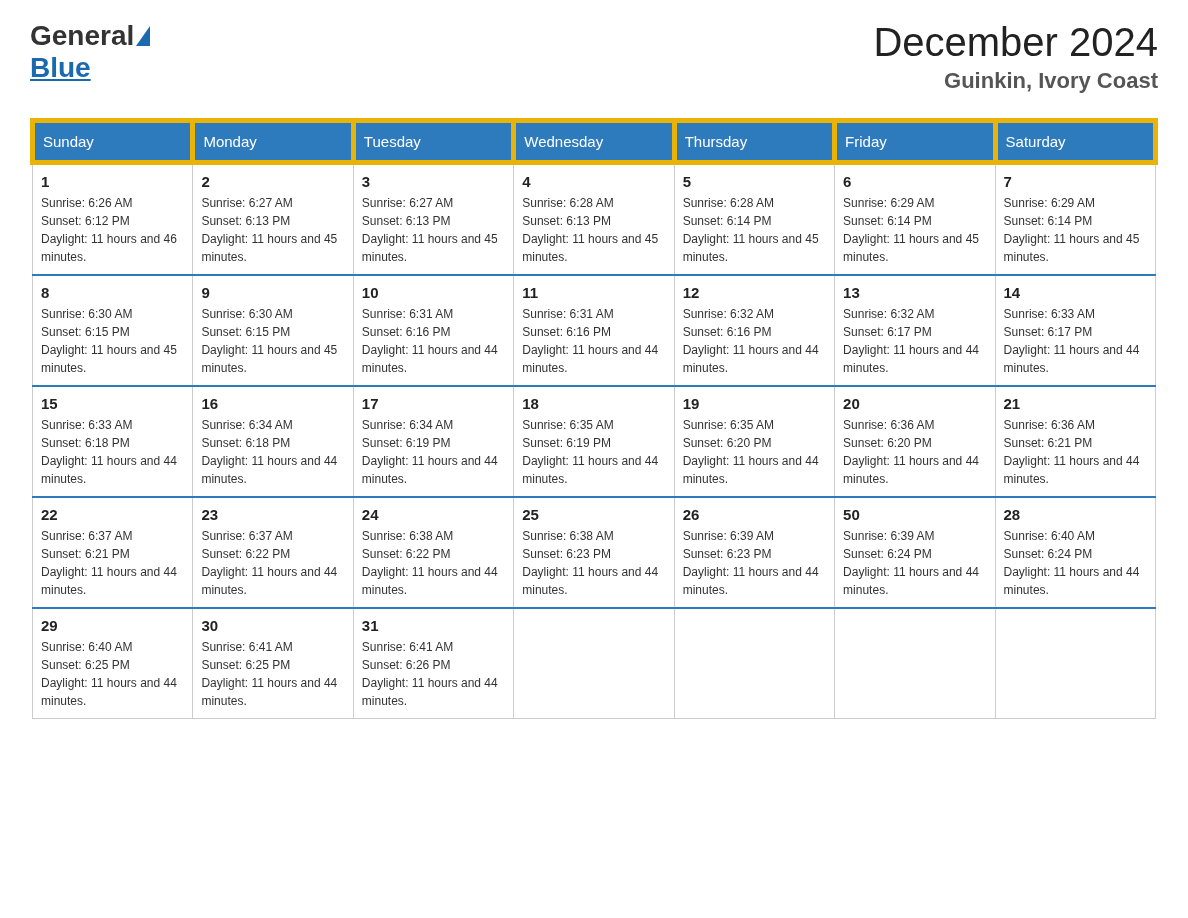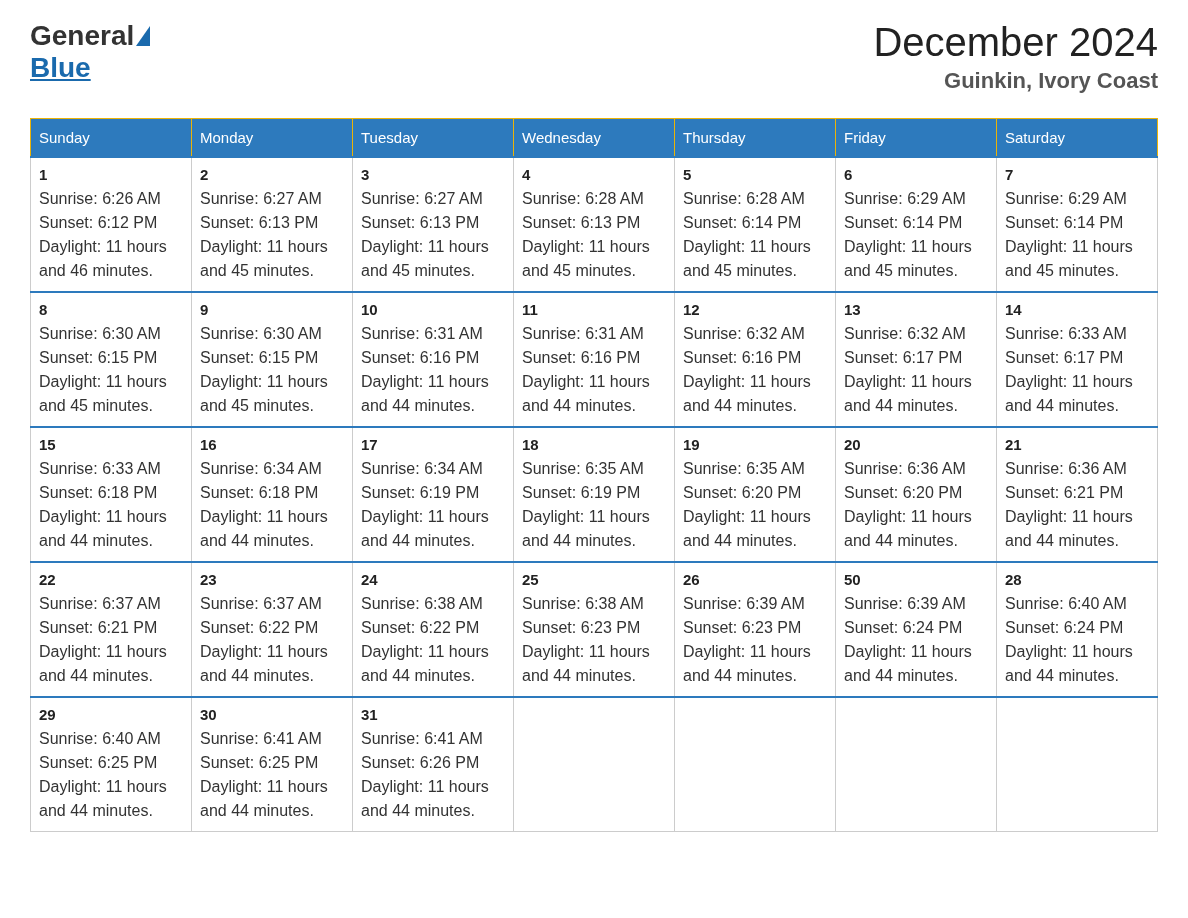--- a/index.html
+++ b/index.html
@@ -65,38 +65,38 @@
       border-collapse: collapse;
       border: 1px solid #999;
     }
     .calendar th {
       background-color: #2d7abd;
       color: #fff;
       padding: 10px 8px;
       text-align: left;
       font-size: 15px;
       font-weight: normal;
-      border: 1px solid #eab308;
+      border: 5px solid #eab308;
     }
     .calendar td {
       border: 1px solid #ccc;
       vertical-align: top;
       padding: 8px;
       width: calc(100% / 7);
       min-height: 110px;
     }
     .day-num {
       font-size: 15px;
       font-weight: bold;
       color: #222;
       display: block;
       margin-bottom: 4px;
     }
     .day-info {
-      font-size: 16px;
+      font-size: 12px;
       color: #333;
       line-height: 1.5;
     }
     .empty-cell {
       background: #fff;
     }
     .week-row td {
       border-top: 2px solid #2d7abd;
     }
   </style>

